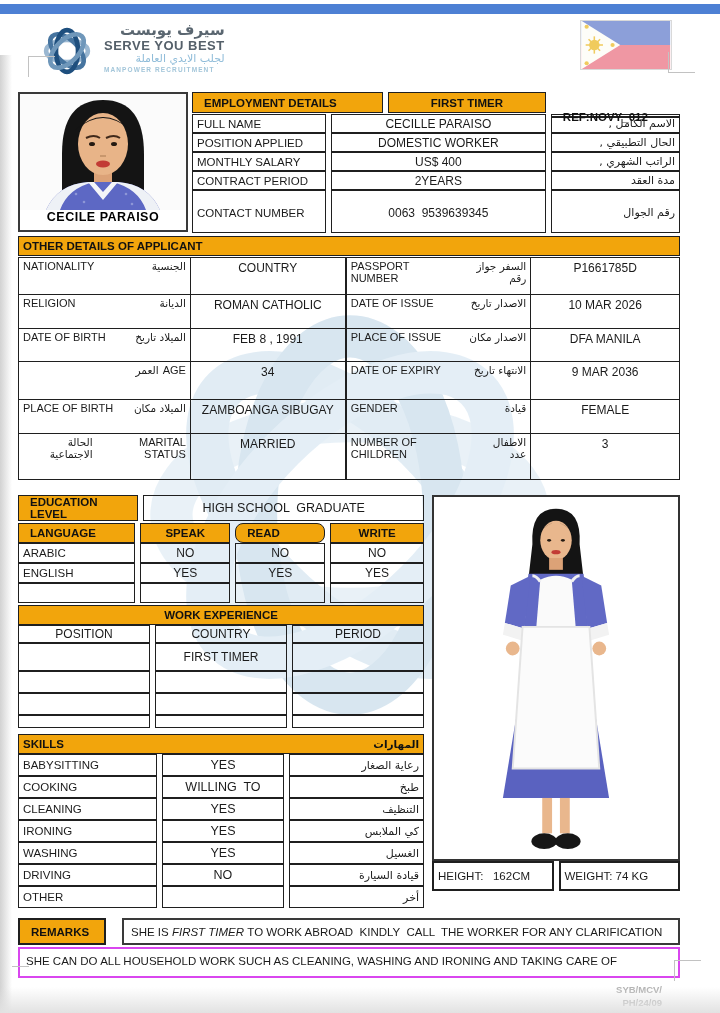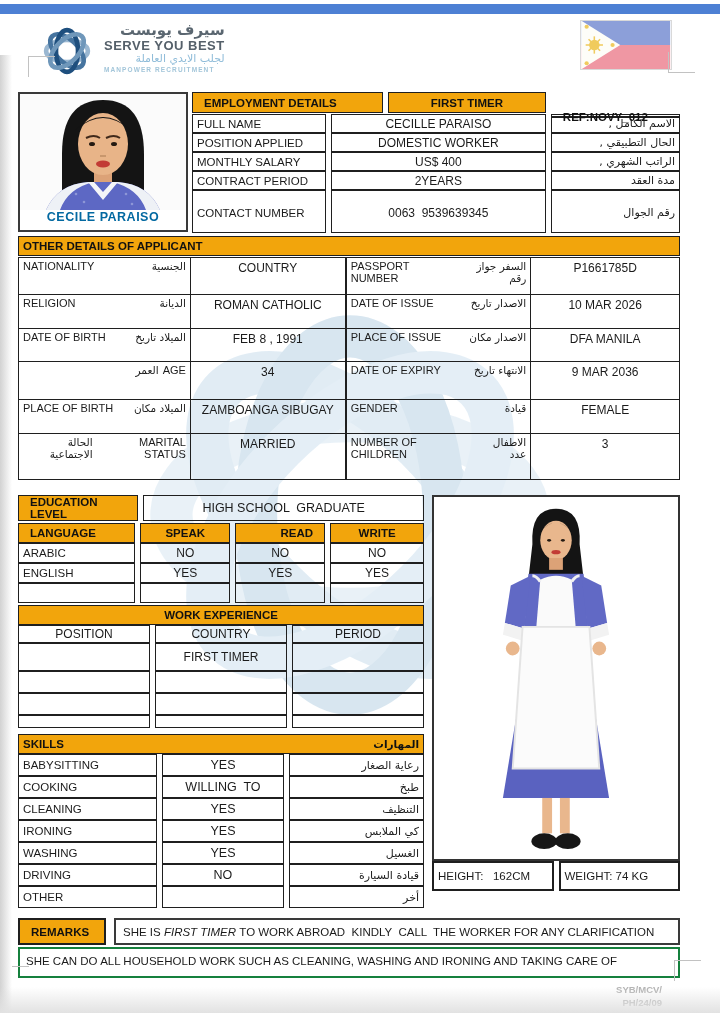--- a/index.html
+++ b/index.html
@@ -25,21 +25,21 @@
   .l-en{font-size:13px;font-weight:bold;color:#55606a;letter-spacing:.5px;}
   .l-ar2{font-family:"DejaVu Sans",sans-serif;font-size:11px;color:#8fbcd9;direction:rtl;}
   .l-en2{font-size:6.5px;color:#a3c6da;letter-spacing:1.1px;font-weight:bold;}
   .flag{border:1px solid #d9d9d9;margin-top:-2px;}
 
   .content{position:relative;z-index:1;margin:6px 40px 0 18px;}
   .row1{display:flex;gap:4px;}
   .photo-box{width:170px;height:140px;border:2px solid #3a3a3a;background:#fff;
              box-sizing:border-box;display:flex;flex-direction:column;}
   .photo-box svg{display:block;}
-  .caption{height:20px;text-align:center;font-weight:bold;font-size:12.5px;letter-spacing:.5px;color:#0369a1;}
+  .caption{height:20px;text-align:center;font-weight:bold;font-size:12.5px;letter-spacing:.5px;color:#000000;}
   .emp{flex:1;min-width:0;}
   .emp-head{display:flex;gap:5px;height:21px;margin-bottom:1px;}
   .oc{background:#f2a50c;border:1.5px solid #1f1f1f;font-weight:bold;font-size:11.5px;
       display:flex;align-items:center;box-sizing:border-box;padding:0 11px;color:#111;}
   .w40{width:40%;}.w33{width:33%;justify-content:center;}.w27{width:27%;margin-top:24px;}
   table{border-collapse:separate;border-spacing:5px 0;}
   .gaps{width:calc(100% + 10px);margin:0 -5px;table-layout:fixed;}
   td{border:1.5px solid #1f1f1f;font-size:11.5px;padding:0 4px;box-sizing:border-box;vertical-align:middle;}
   .emp-table tr{height:19px;}
   .emp-table tr:last-child{height:43px;vertical-align:top;}
@@ -95,25 +95,25 @@
   .sc1{width:35%;}.sc2{width:31%;}.sc3{width:34%;}
 
   .body-photo-box{border:2px solid #333;height:366px;background:#fff;box-sizing:border-box;
                   display:flex;align-items:center;justify-content:center;}
   .hw-table{margin-top:0;}
   .hw-table td{border-width:2px;font-size:11.5px;white-space:pre-wrap;}
   .hw-table tr{height:30px;}
   .hw1{width:50%;}.hw2{width:50%;}
 
   .remarks{margin-top:10px;}
-  .r1{display:flex;gap:8px;height:27px;}
+  .r1{display:flex;gap:16px;height:27px;}
   .remarks-label{width:88px;border-width:2px;}
   .r1text{flex:1;border:2px solid #3a3a3a;display:flex;align-items:center;padding:0 7px;
           font-size:11.5px;white-space:pre-wrap;}
-  .r2{border:2px solid #15803d;height:27px;line-height:25px;margin-top:2px;padding:0 6px;
+  .r2{border:2px solid #d946ef;height:27px;line-height:25px;margin-top:2px;padding:0 6px;
       font-size:11.5px;white-space:pre-wrap;}
   .footer{margin-top:6px;text-align:right;padding-right:18px;font-size:9.5px;color:#b3b3b3;
           font-weight:bold;line-height:1.35;}
 </style>
 </head>
 <body>
 
 <div class="page">
   <div class="topbar"></div>
 
@@ -346,21 +346,21 @@
             <td class="ec2">HIGH SCHOOL  GRADUATE</td>
           </tr>
         </tbody>
           </table>
 
         <table class="lang-table gaps">
           <tbody>
               <tr>
             <td class="lc1 oc hc first" style="display:table-cell;">LANGUAGE</td>
             <td class="lc2 oc hc" style="display:table-cell;text-align:center;">SPEAK</td>
-            <td class="lc3 oc hc" style="display:table-cell;text-align:right;">READ</td>
+            <td class="lc3 oc hc" style="display:table-cell;text-align:left;border-radius:8px;">READ</td>
             <td class="lc4 oc hc" style="display:table-cell;text-align:center;">WRITE</td>
           </tr>
           <tr>
             <td class="name">ARABIC</td>
             <td class="cell">NO</td>
             <td class="cell">NO</td>
             <td class="cell">NO</td>
           </tr>
           <tr>
             <td class="name">ENGLISH</td>

